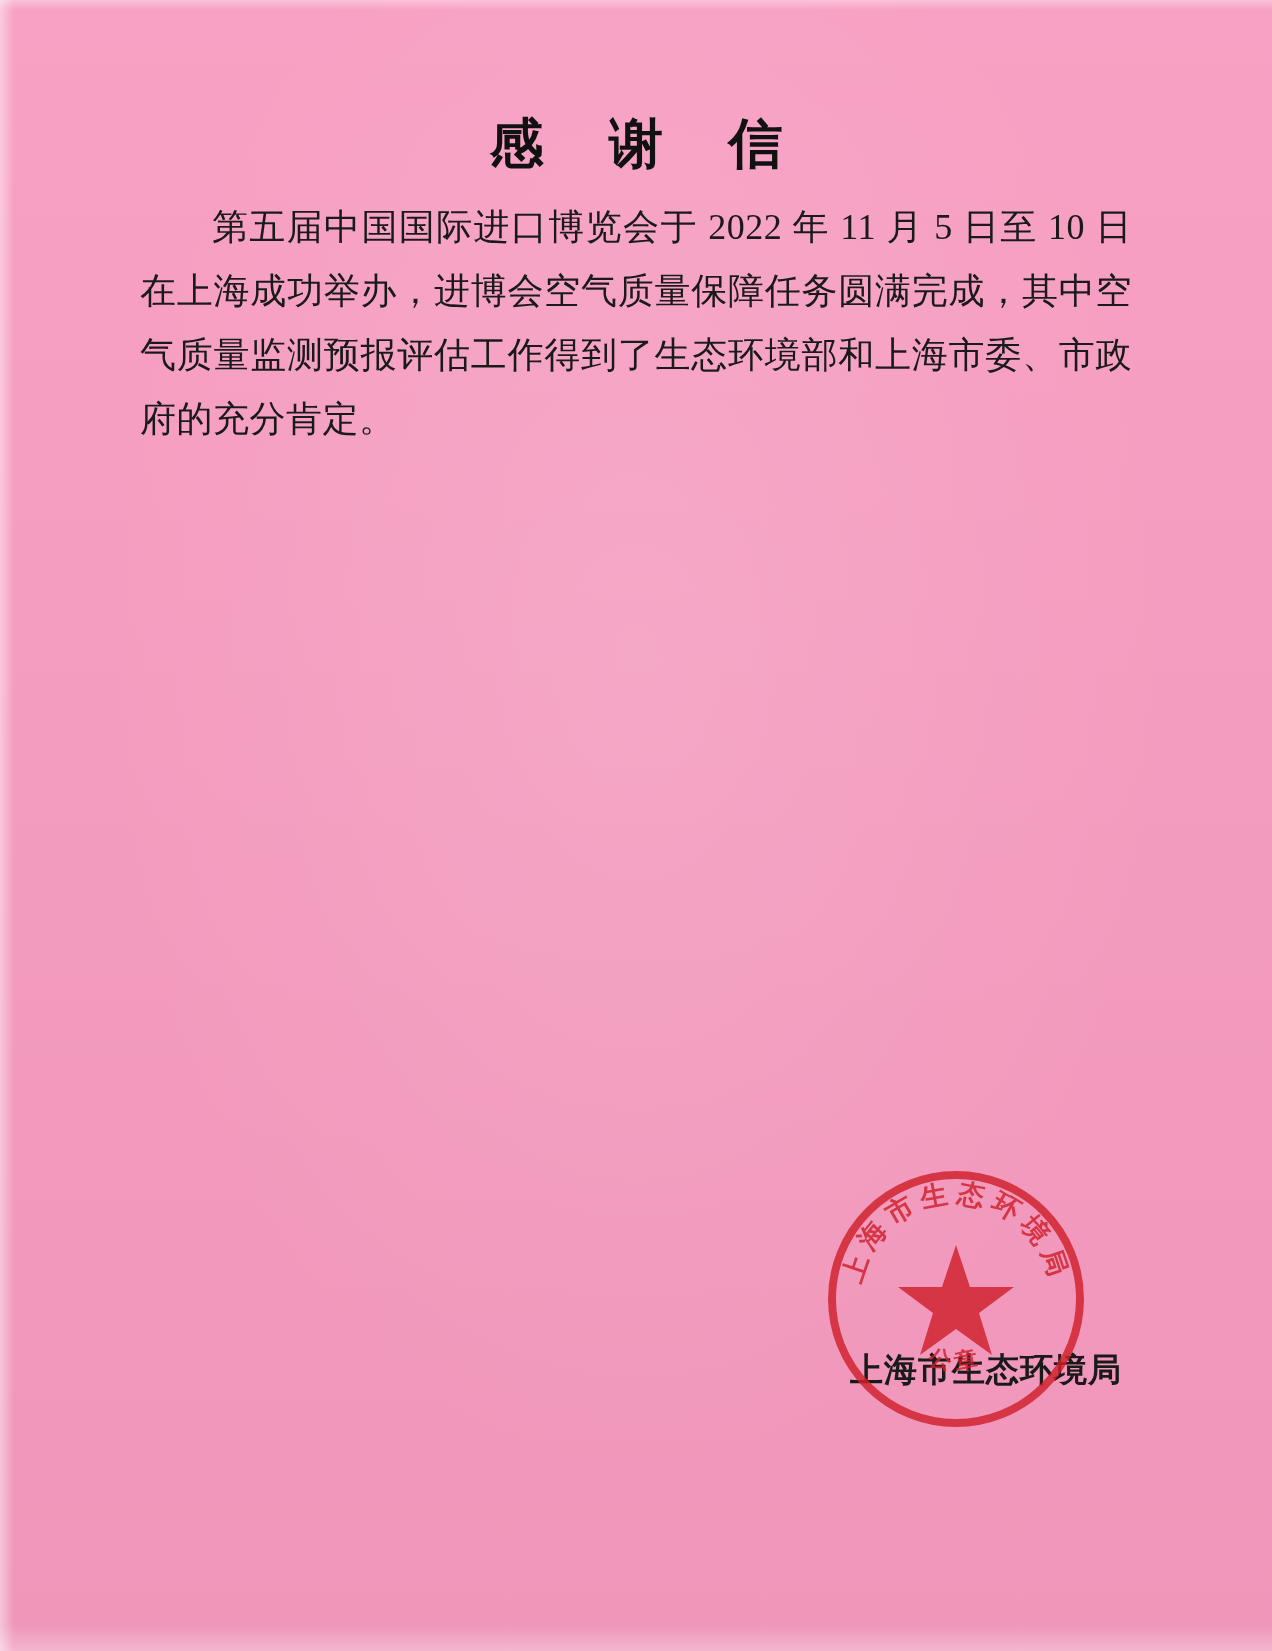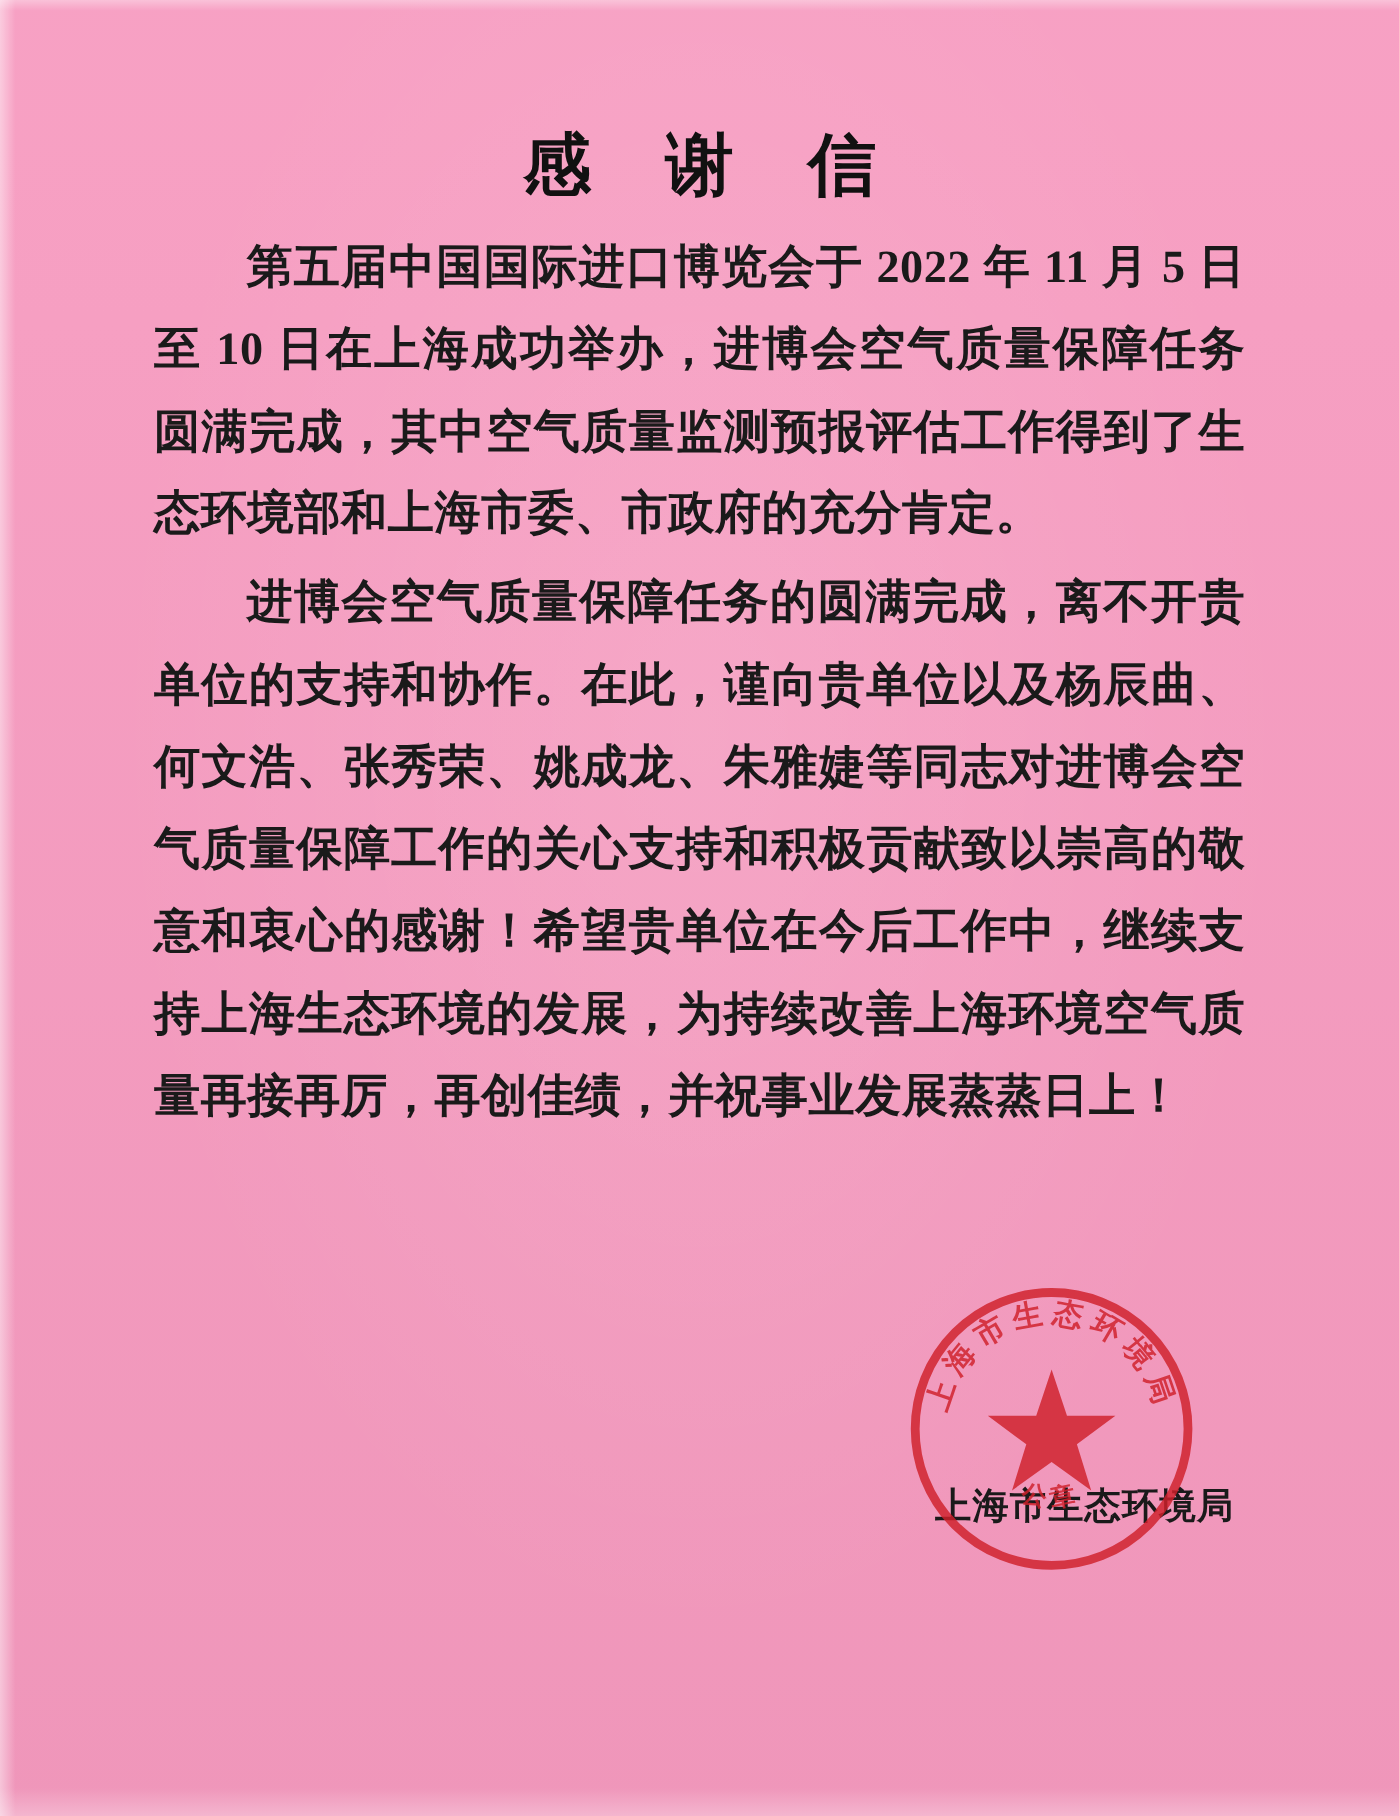--- a/index.html
+++ b/index.html
@@ -48,43 +48,43 @@
     position: absolute;
     inset: 0;
     padding: 0 140px;
     box-sizing: border-box;
   }
 
   .doc-title {
     margin: 0;
     padding-top: 108px;
     text-align: center;
-    font-size: 62px;
+    font-size: 54px;
     font-weight: bold;
     letter-spacing: 26px;
     text-indent: 26px;
     font-family: "Liberation Serif", "DejaVu Serif", serif;
     color: #111;
   }
 
   .salutation {
     margin-top: 106px;
     font-size: 34px;
     line-height: 1.5;
     font-weight: 600;
     letter-spacing: 1px;
   }
 
   .body-text {
     margin-top: 14px;
-    font-size: 42px;
+    font-size: 36px;
     line-height: 1.78;
     text-align: justify;
     letter-spacing: 0.5px;
-    font-weight: 700;
+    font-weight: 400;
   }
   .body-text p {
     margin: 0 0 6px 0;
     text-indent: 2em;
   }
 
   
   .signature-block {
     position: absolute;
     right: 150px;
@@ -130,21 +130,20 @@
 <div class="edge-top"></div>
 <div class="edge-bottom"></div>
 
 <div class="page">
 
   <h1 class="doc-title">感 谢 信</h1>
 
 
   <div class="body-text">
     <p>第五届中国国际进口博览会于 2022 年 11 月 5 日至 10 日在上海成功举办，进博会空气质量保障任务圆满完成，其中空气质量监测预报评估工作得到了生态环境部和上海市委、市政府的充分肯定。</p>
-    <p>进博会空气质量保障任务的圆满完成，离不开贵单位的支持和协作。在此，谨向贵单位以及杨辰曲、何文浩、张秀荣、姚成龙、朱雅婕等同志对进博会空气质量保障工作的关心支持和积极贡献致以崇高的敬意和衷心的感谢！希望贵单位在今后工作中，继续支持上海生态环境的发展，为持续改善上海环境空气质量再接再厉，再创佳绩，并祝事业发展蒸蒸日上！</p>
   </div>
 
 </div>
 
 <div class="signature-block">
   <div class="sign-org">上海市生态环境局</div>
 </div>
 
 <div class="seal">
   <svg viewBox="0 0 268 268" xmlns="http://www.w3.org/2000/svg">

